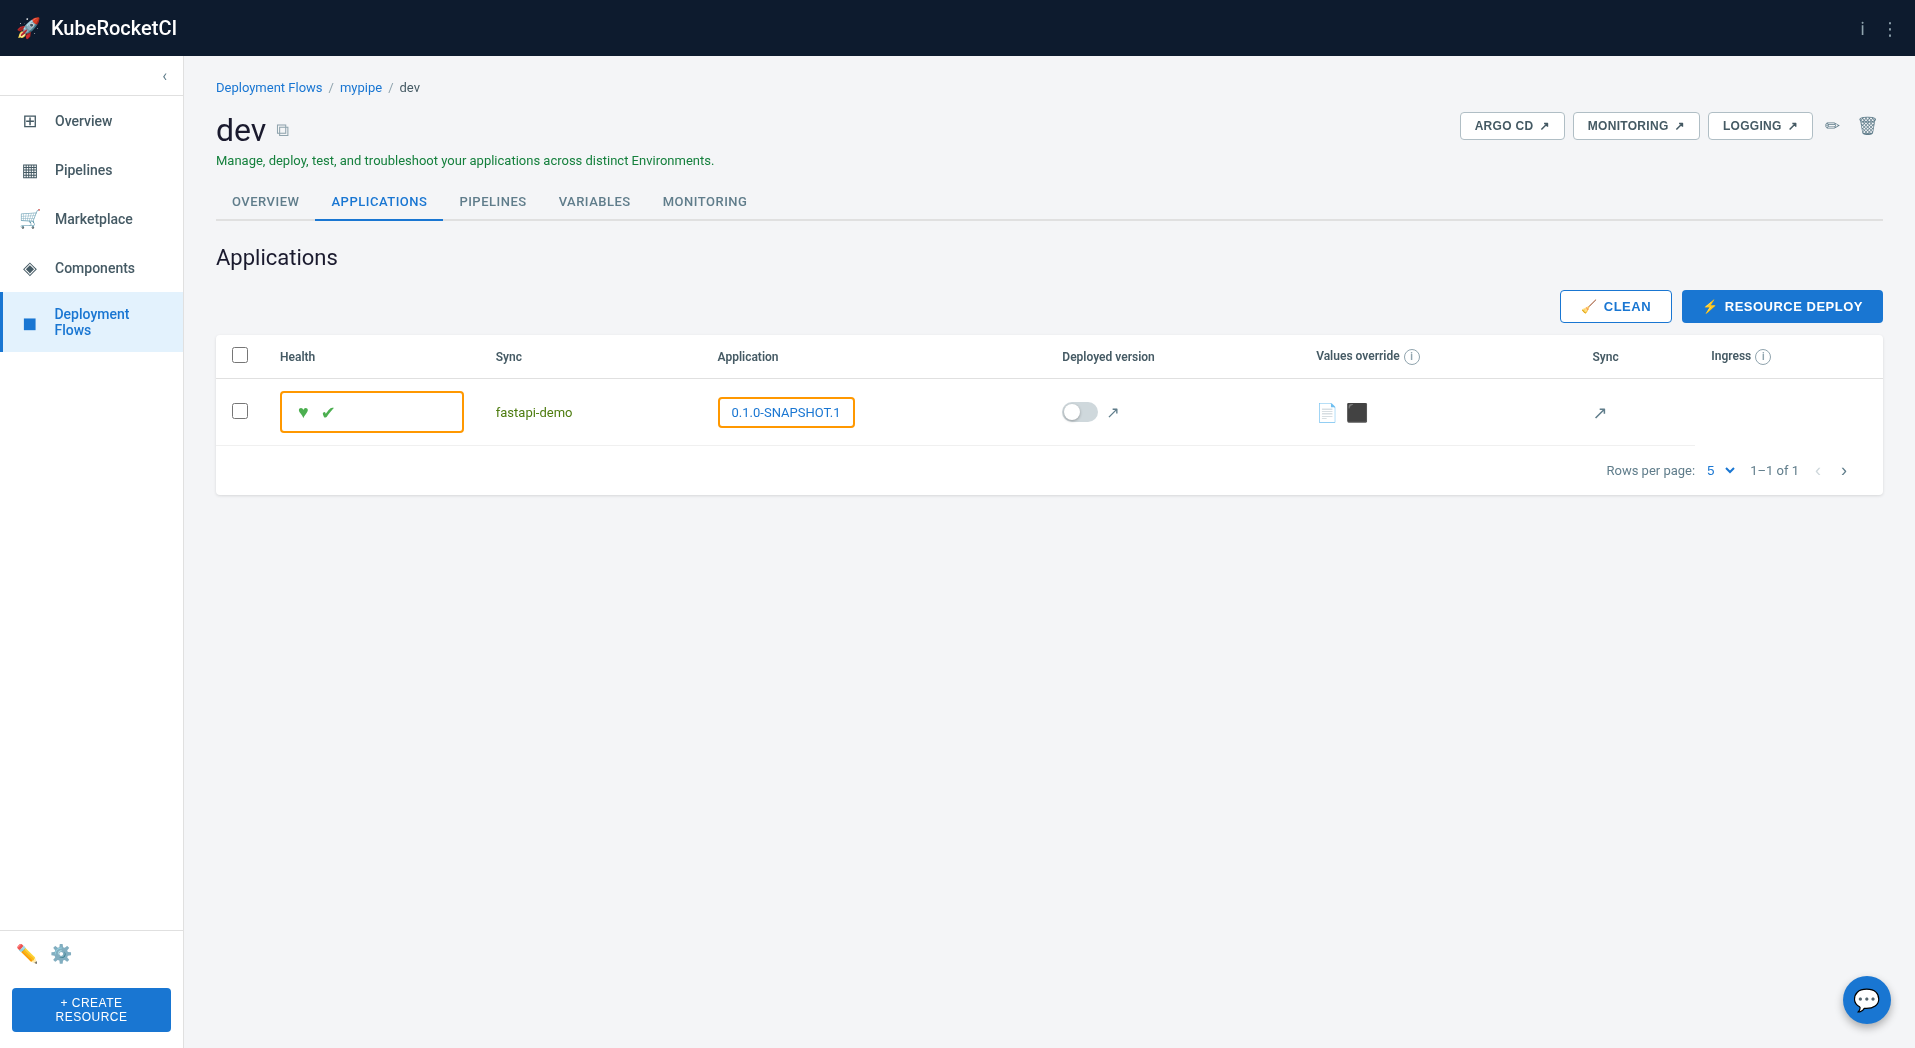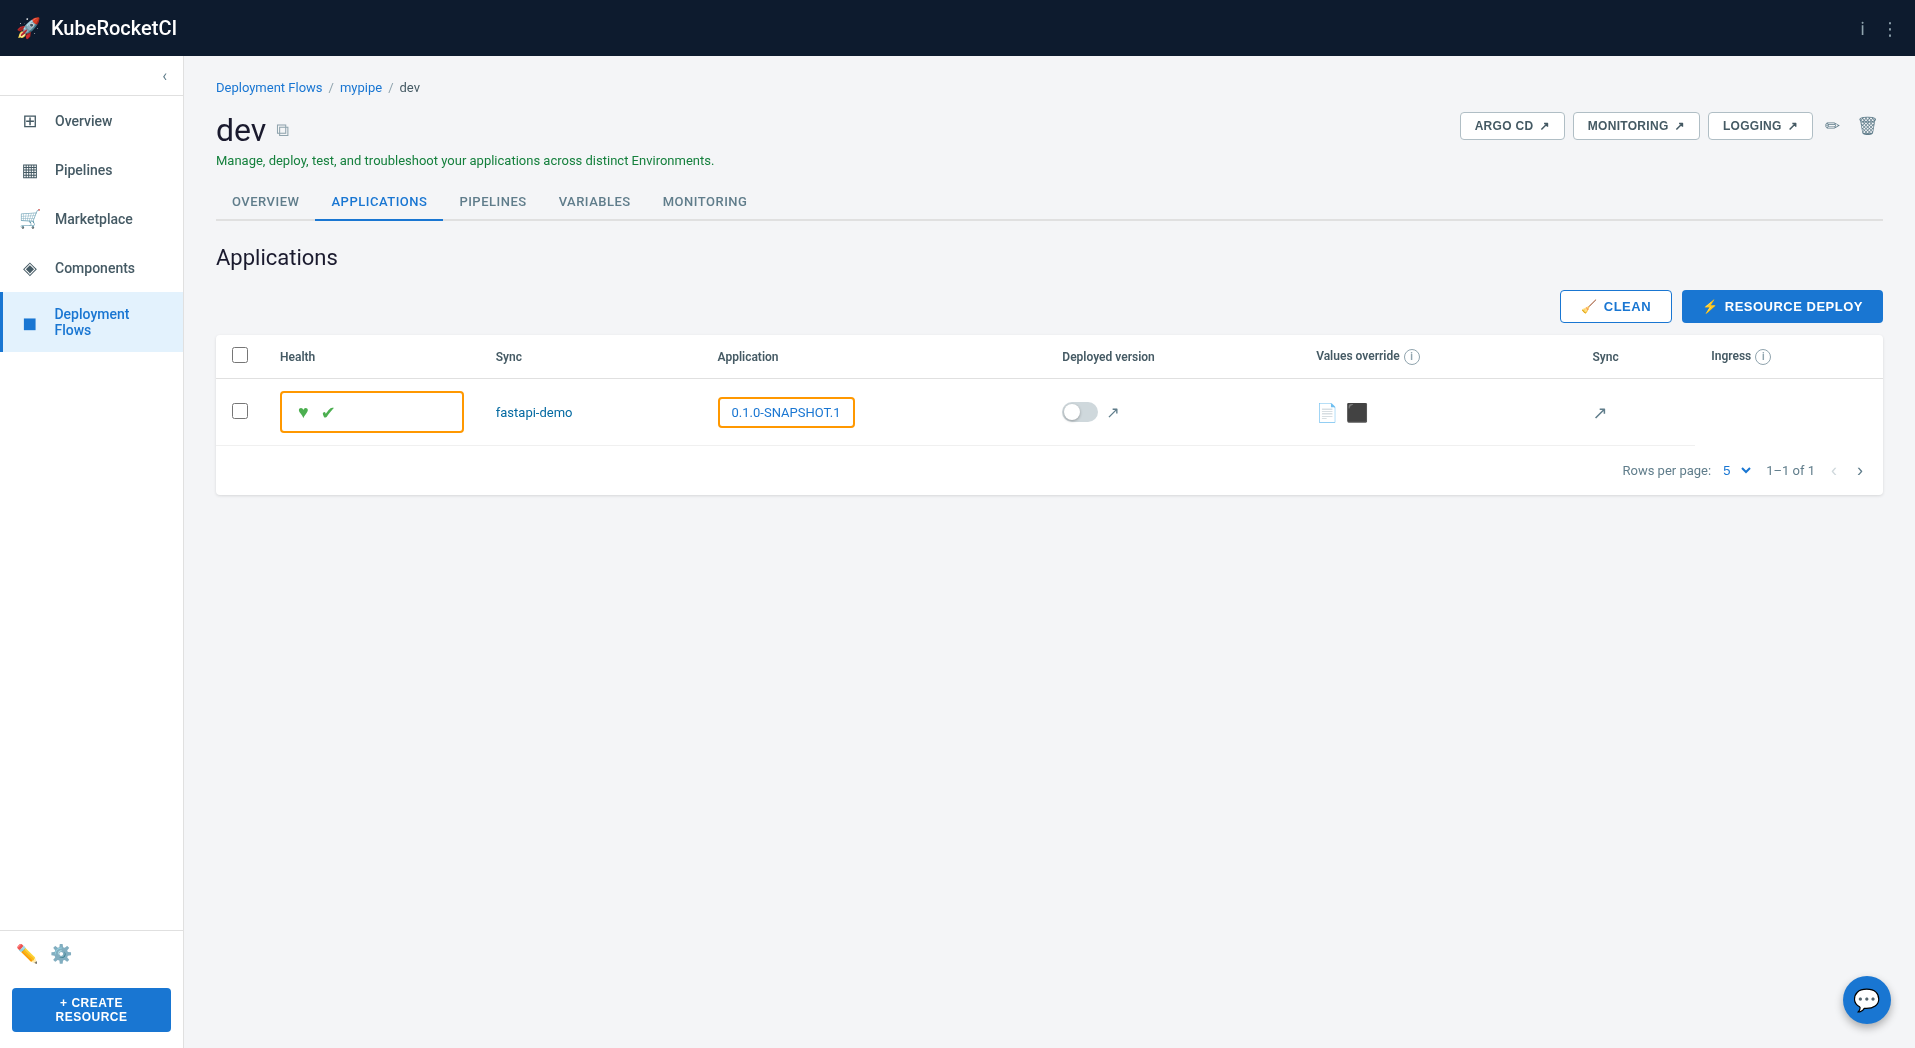--- a/index.html
+++ b/index.html
@@ -70,21 +70,21 @@
       gap: 12px;
     }
     .sidebar-bottom-icon { color: #607d8b; font-size: 18px; cursor: pointer; }
     .create-resource-btn {
       background: #1976d2;
       color: white;
       border: none;
       border-radius: 4px;
       padding: 8px 14px;
       font-size: 12px;
-      font-weight: 700;
+      font-weight: 400;
       cursor: pointer;
       display: flex;
       align-items: center;
       gap: 6px;
       margin: 12px 12px 16px 12px;
       letter-spacing: 0.5px;
     }
 
     
     .content {
@@ -253,21 +253,21 @@
     
     .version-cell-wrapper {
       border: 2px solid #ff9800;
       border-radius: 4px;
       padding: 6px 12px;
       display: inline-block;
     }
     .version-link { color: #1976d2; text-decoration: none; font-size: 13px; }
 
     
-    .app-link { color: #0369a1; text-decoration: none; font-size: 13px; }
+    .app-link { color: #4d7c0f; text-decoration: none; font-size: 13px; }
 
     
     .toggle-wrapper { display: flex; align-items: center; gap: 8px; }
     .toggle {
       width: 36px;
       height: 20px;
       background: #cfd8dc;
       border-radius: 10px;
       position: relative;
       cursor: pointer;
@@ -291,21 +291,21 @@
     
     .ingress-cell { display: flex; align-items: center; gap: 8px; }
     .ingress-icon { color: #607d8b; font-size: 18px; cursor: pointer; }
 
     
     .pagination {
       display: flex;
       align-items: center;
       justify-content: flex-end;
       gap: 12px;
-      padding: 12px 16px;
+      padding: 12px 32px;
       font-size: 13px;
       color: #607d8b;
     }
     .rows-per-page { display: flex; align-items: center; gap: 8px; }
     .rows-select { border: none; color: #1976d2; font-size: 13px; background: none; cursor: pointer; }
     .pagination-info {}
     .pagination-btn { cursor: pointer; color: #607d8b; font-size: 18px; background: none; border: none; padding: 2px 4px; }
     .pagination-btn:disabled { color: #cfd8dc; cursor: default; }
 
     

